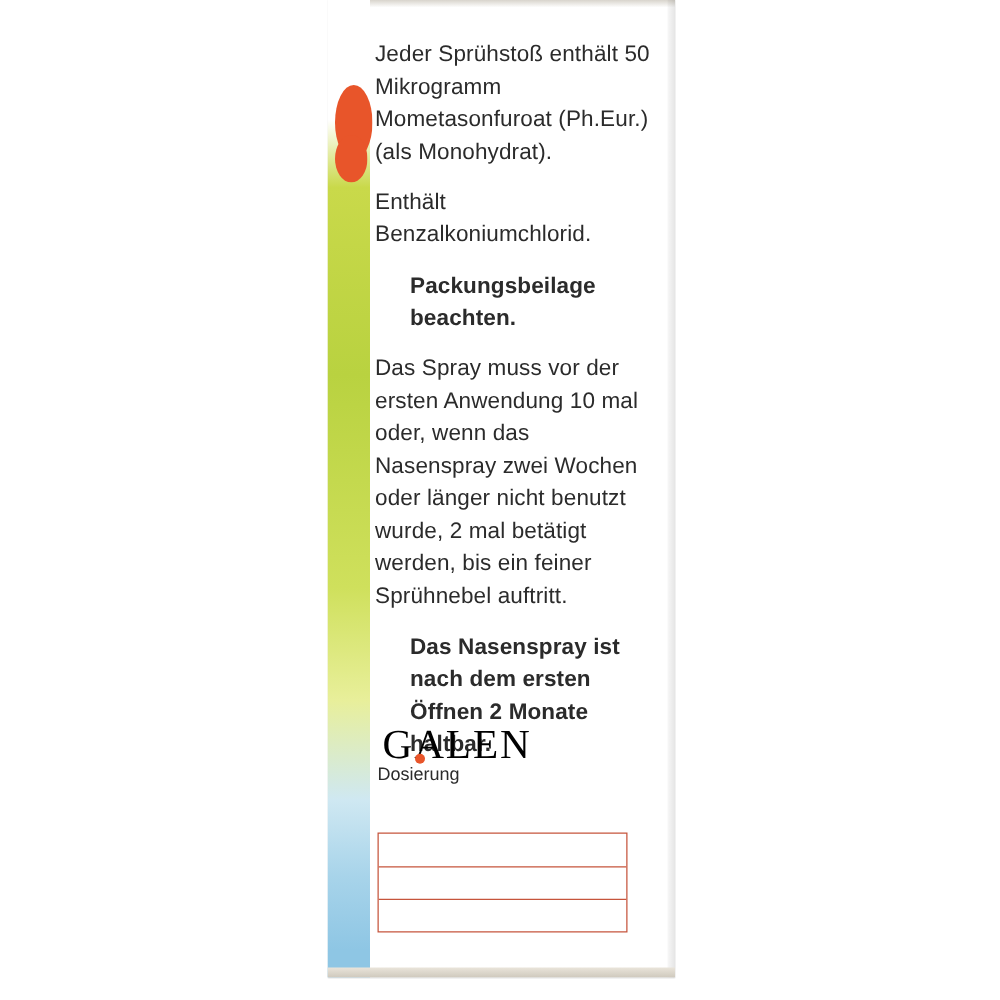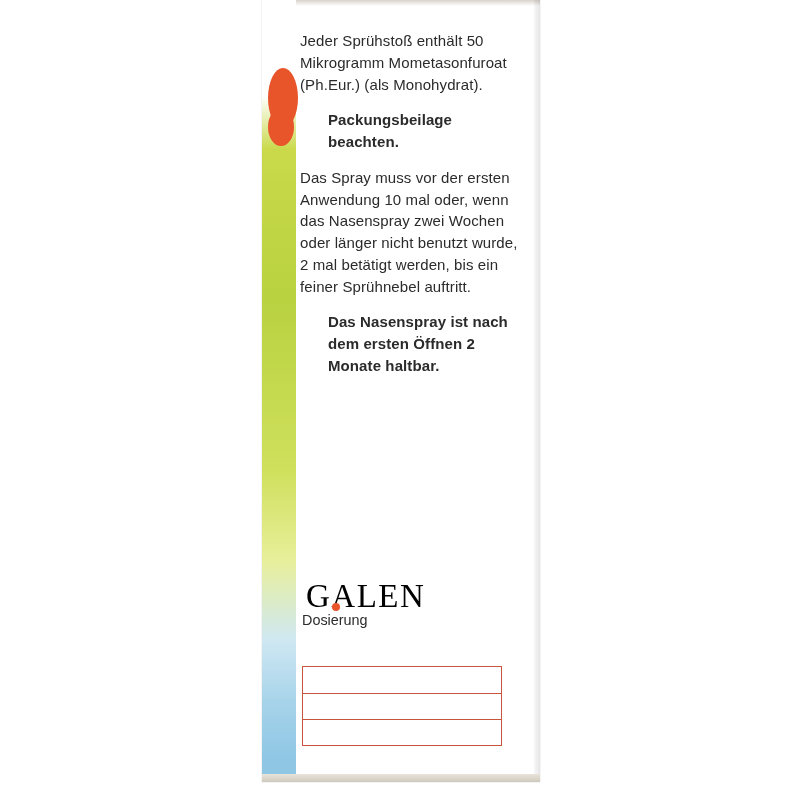--- a/index.html
+++ b/index.html
@@ -102,21 +102,21 @@
     background: linear-gradient(to bottom, #e9e4da, #cfc9bd);
   }
 
   
   .text-col {
     position: absolute;
     left: 38px;
     top: 30px;
     width: 220px;
     color: #2b2b2b;
-    font-size: 15px;
+    font-size: 18px;
     line-height: 1.45;
   }
   .para {
     margin: 0 0 14px 0;
     letter-spacing: 0.1px;
   }
   .para.bold {
     font-weight: bold;
     margin-left: 28px;
   }
@@ -184,20 +184,21 @@
 
     <div class="edge-strip"></div>
     <div class="edge-dot"></div>
     <div class="edge-dot b"></div>
     <div class="top-flap"></div>
     <div class="right-crease"></div>
     <div class="bottom-edge"></div>
 
     <div class="text-col">
       <p class="para">Jeder Sprühstoß enthält 50 Mikrogramm Mometasonfuroat (Ph.Eur.) (als Monohydrat).</p>
+      <p class="para">Enthält Benzalkoniumchlorid.</p>
       <p class="para bold">Packungsbeilage beachten.</p>
       <p class="para">Das Spray muss vor der ersten Anwendung 10 mal oder, wenn das Nasenspray zwei Wochen oder länger nicht benutzt wurde, 2 mal betätigt werden, bis ein feiner Sprühnebel auftritt.</p>
       <p class="para bold">Das Nasenspray ist nach dem ersten Öffnen 2 Monate haltbar.</p>
     </div>
 
     <div class="logo">
       <span class="logo-inner">
         <span>GALEN</span>
         <span class="logo-dot"></span>
       </span>

